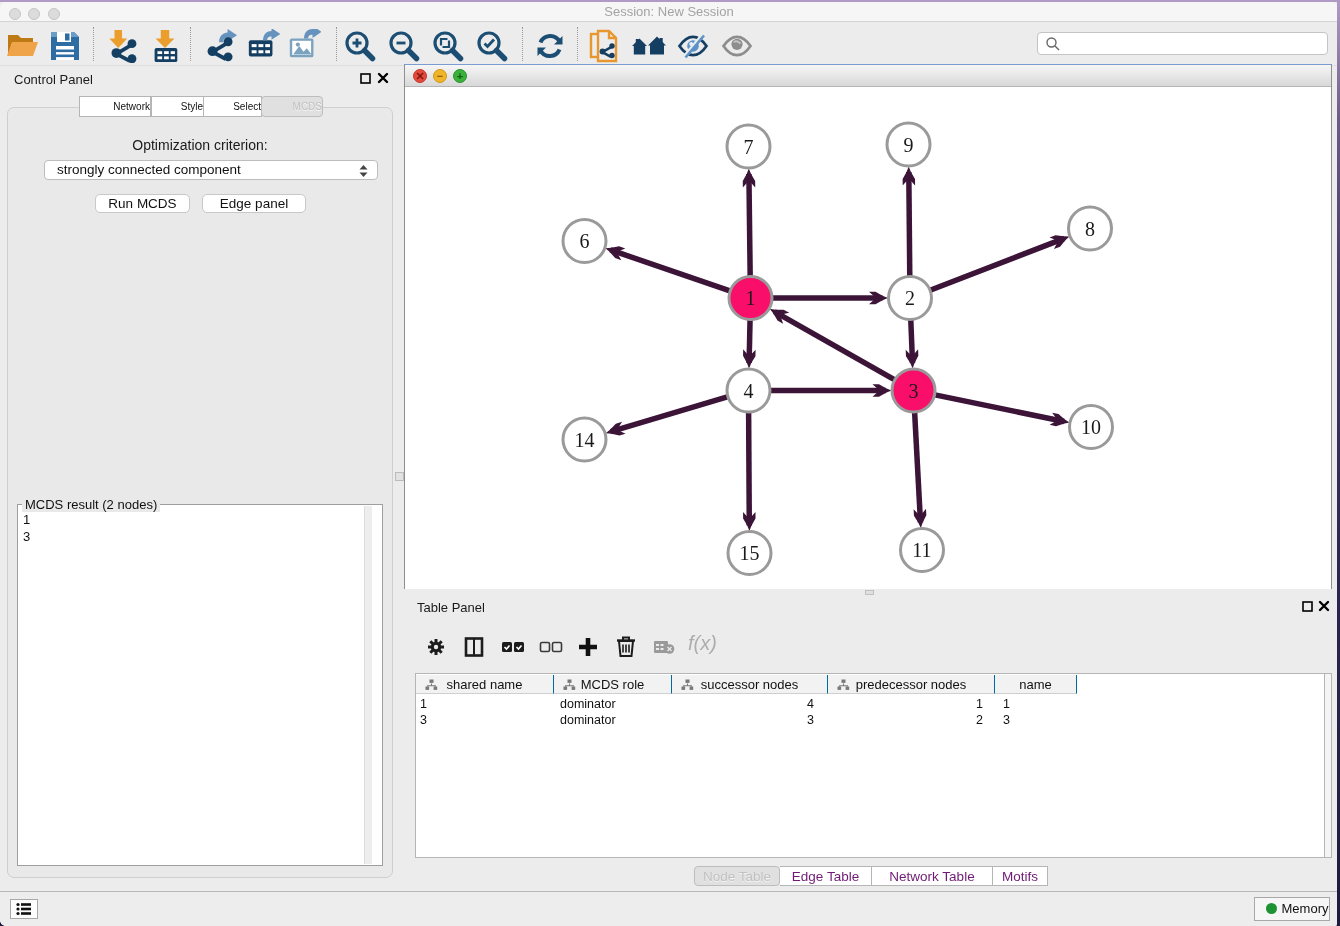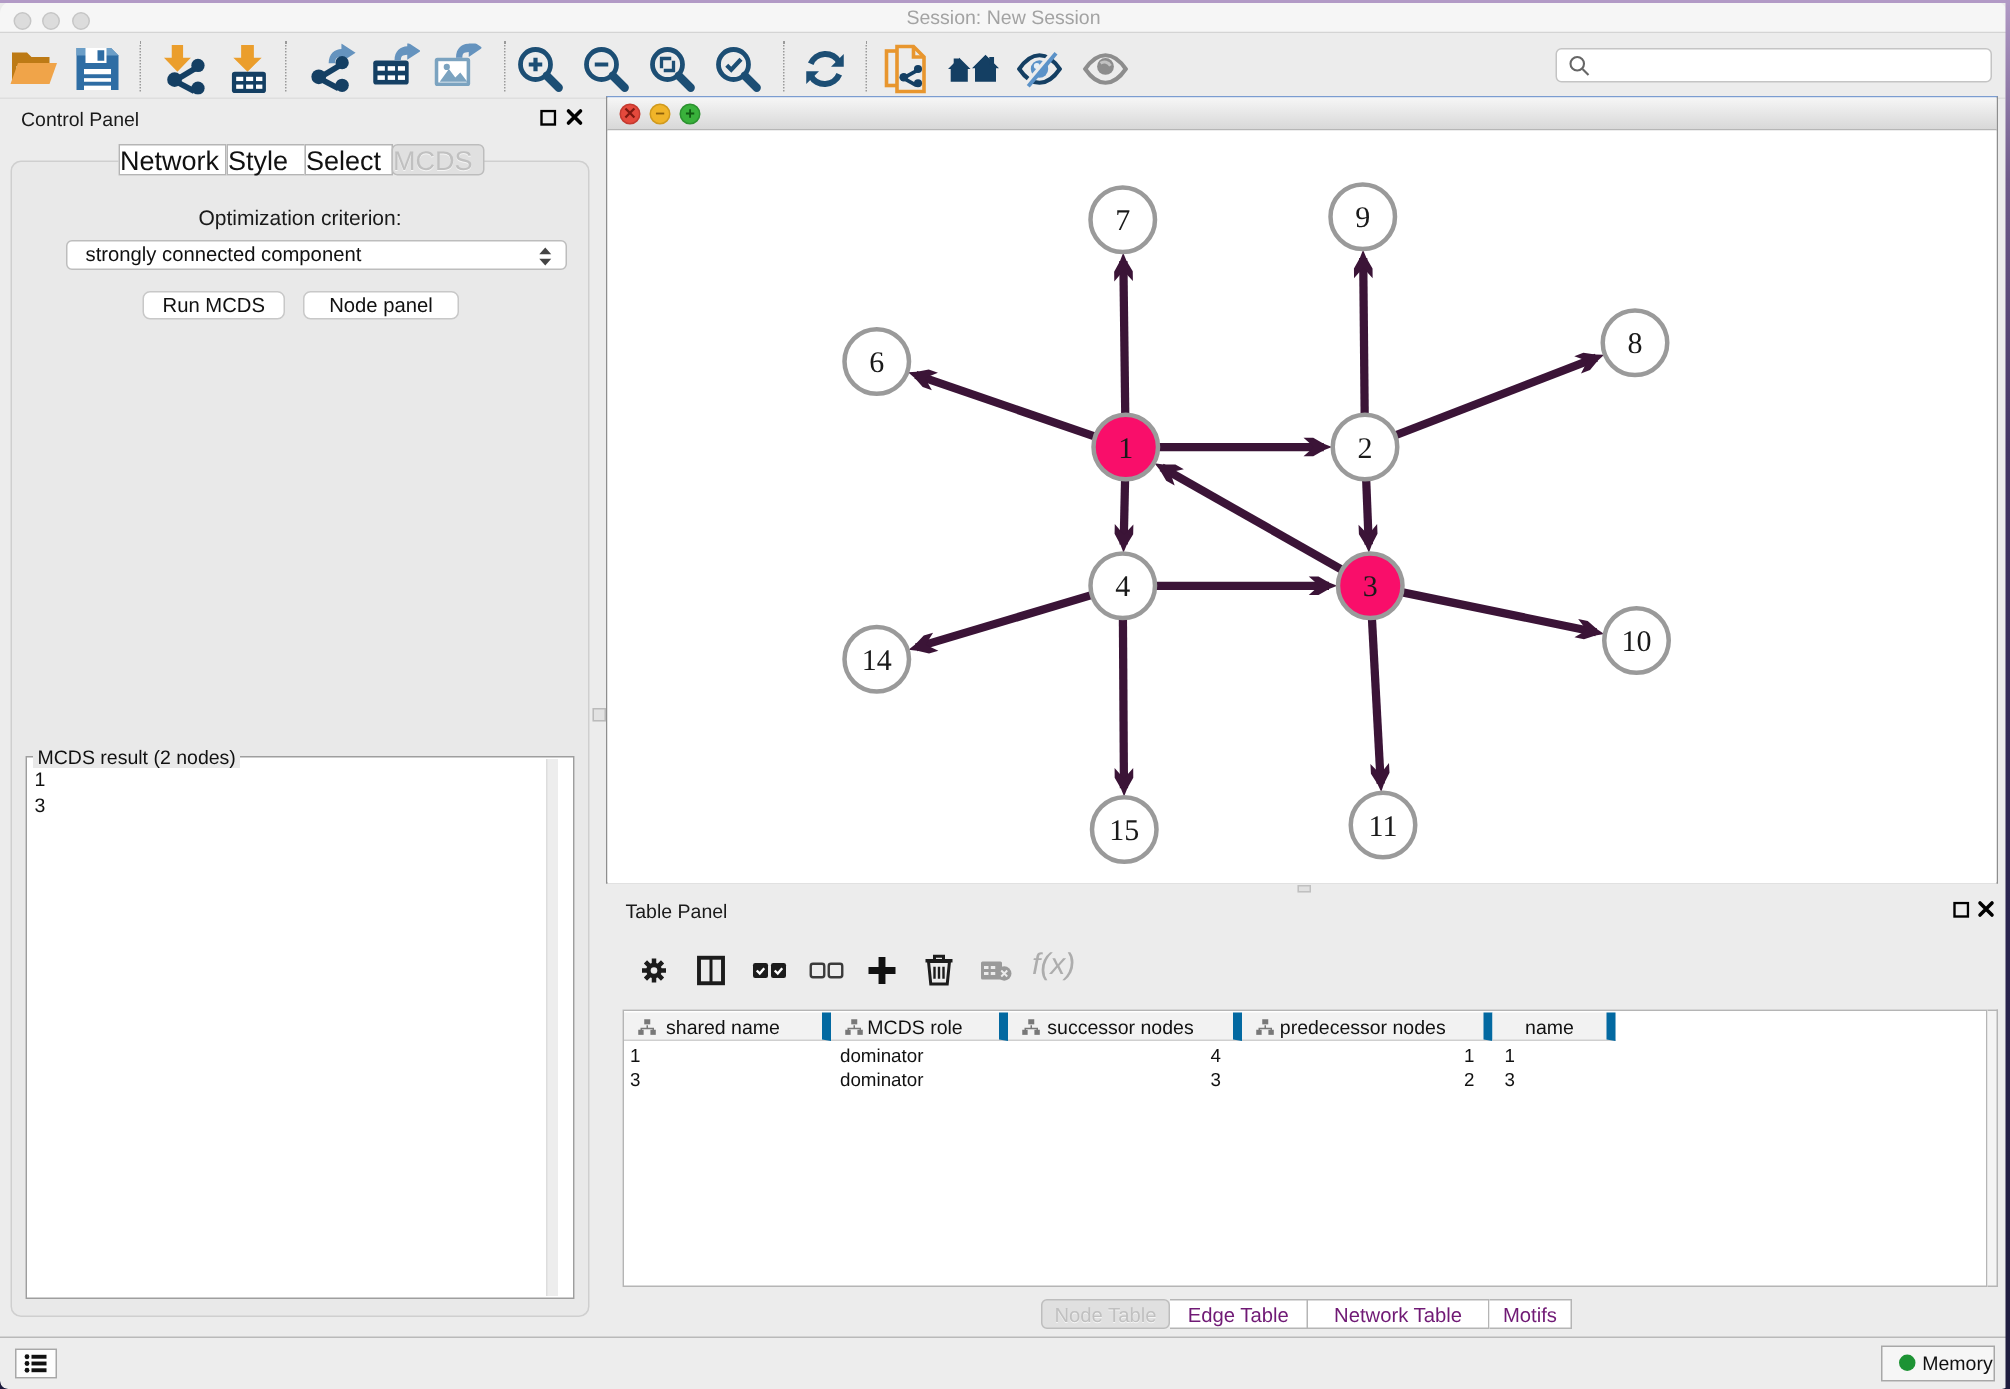--- a/index.html
+++ b/index.html
@@ -13,39 +13,39 @@
 .tl{position:absolute;top:7px;width:12px;height:12px;border-radius:50%;background:#dcdcdc;border:1px solid #c6c6c6}
 #wtitle{position:absolute;top:3px;left:0;width:100%;text-align:center;font-size:13px;color:#a3a3a3}
 
 #toolbar{left:0;top:22px;width:1337px;height:44px;background:#ececec;border-bottom:1px solid #dedede}
 .ticon{position:absolute;top:7px;width:34px;height:34px}
 .tsep{position:absolute;top:5px;height:34px;width:1px;border-left:1px dotted #9a9a9a}
 #search{position:absolute;left:1037px;top:10px;width:291px;height:23px;background:#fff;border:1px solid #c4c4c4;border-radius:4px}
 
 #cp-title{left:14px;top:72px;font-size:13px;color:#1a1a1a}
 #cp-frame{left:7px;top:107px;width:386px;height:771px;background:#e9e9e9;border:1px solid #cfcfcf;border-radius:7px}
-.tab{position:absolute;top:96px;height:21px;background:#fff;border:1px solid #b5b5b5;font-size:18px;color:#111;text-align:left;line-height:20px}
+.tab{position:absolute;top:96px;height:21px;background:#fff;border:1px solid #b5b5b5;font-size:10px;color:#111;text-align:right;line-height:20px}
 .tabsel{background:#dcdcdc;color:#b4b4b4;border-radius:4px;text-shadow:0 1px 0 #f2f2f2}
 #optlab{left:0;top:137px;width:400px;text-align:center;font-size:14px;color:#1a1a1a}
 #combo{left:44px;top:160px;width:334px;height:20px;background:#fff;border:1px solid #bdbdbd;border-radius:4px;font-size:13.5px;color:#111;line-height:18px;padding-left:12px}
 .btn{position:absolute;top:194px;height:19px;background:#fff;border:1px solid #c8c8c8;border-radius:5px;font-size:13.5px;color:#111;text-align:center;line-height:17px}
 #mcds-frame{left:17px;top:504px;width:366px;height:362px;border:1px solid #9e9e9e;background:#fff}
 #mcds-title{left:22px;top:497px;font-size:13px;color:#111;background:#e9e9e9;padding:0 3px}
 #mcds-scroll{left:364px;top:506px;width:8px;height:358px;background:#ededed;border-left:1px solid #ddd}
 #grip1{left:395px;top:472px;width:9px;height:9px;background:#e2e2e2;border:1px solid #bbb}
 
 #netwin{left:404px;top:64px;width:928px;height:525px;border:1px solid #8e8e8e;border-top:1px solid #7b9cd0;background:#fff}
 #nettitle{left:0;top:0;width:926px;height:22px;background:linear-gradient(#f6f6f6,#d8d8d8);border-bottom:1px solid #b6b6b6;position:absolute}
 .wbtn{position:absolute;top:4px;width:14px;height:14px;border-radius:50%;font-size:11px;font-weight:bold;text-align:center;line-height:13px}
 #netname{position:absolute;top:3px;left:9px;width:100%;text-align:center;font-size:13px;font-weight:bold;color:#222}
 
 #tp-title{left:417px;top:600px;font-size:13px;color:#1a1a1a}
 #tbl-box{left:415px;top:673px;width:910px;height:185px;background:#fff;border:1px solid #b5b5b5}
 #tbl-scroll{left:1325px;top:673px;width:7px;height:185px;background:#f4f4f4;border:1px solid #b5b5b5;border-left:none}
-.th{position:absolute;top:675px;height:19px;background:#f2f2f2;border-right:6px solid #0369a1;border-bottom:1px solid #cfcfcf;font-size:13px;color:#111;text-align:center;line-height:19px}
+.th{position:absolute;top:675px;height:19px;background:#f2f2f2;border-right:1px solid #0369a1;border-bottom:1px solid #cfcfcf;font-size:13px;color:#111;text-align:center;line-height:19px}
 .td{position:absolute;font-size:12.5px;color:#111}
 .btab{position:absolute;top:866px;height:20px;background:#fff;border:1px solid #b5b5b5;font-size:13.5px;color:#701a75;text-align:center;line-height:19px}
 
 #statusbar{left:0;top:891px;width:1340px;height:35px;background:#ededed;border-top:1px solid #b9b9b9}
 #listbtn{left:10px;top:899px;width:28px;height:20px;background:#fdfdfd;border:1px solid #a8a8a8}
 #membtn{left:1254px;top:897px;width:76px;white-space:nowrap;height:24px;background:#f6f6f6;border:1px solid #a8a8a8;font-size:13px;color:#111;text-align:center;line-height:22px}
 .nl{font-family:"Liberation Serif",serif;font-size:20px;fill:#1a1a1a}
 .ah{fill:#3b1437;stroke:none}
 svg text{font-family:"Liberation Sans",sans-serif}
 .btab.tabsel,.tab.tabsel{background:#e0e0e0!important;color:#c0c0c0!important;border-radius:4px;border-color:#bdbdbd!important;text-shadow:0 1px 0 #f5f5f5}
@@ -211,21 +211,21 @@
 <div class="tab" style="left:203px;width:59px">Select</div>
 <div class="tab tabsel" style="left:261px;width:62px">MCDS</div>
 <div class="abs" id="optlab">Optimization criterion:</div>
 <div class="abs" id="combo">strongly connected component
   <svg width="11" height="14" style="position:absolute;right:8px;top:3px" viewBox="0 0 11 14">
       <path d="M5.5 1L9.5 5.5H1.5z" fill="#444"></path>
       <path d="M5.5 13L1.5 8.5h8z" fill="#444"></path>
     </svg>
 </div>
 <div class="btn" style="left:95px;width:95px">Run MCDS</div>
-<div class="btn" style="left:202px;width:104px">Node panel</div>
+<div class="btn" style="left:202px;width:104px">Edge panel</div>
 <div class="abs" id="mcds-frame"></div>
 <div class="abs" id="mcds-scroll"></div>
 <div class="abs" id="mcds-title">MCDS result (2 nodes)</div>
 <div class="abs" style="left:23px;top:511px;font-size:13px;color:#111;line-height:17px">1<br>3</div>
 <div class="abs" id="grip1"></div>
 
 <div class="abs" id="netwin">
   <div id="nettitle">
     <div class="wbtn" style="left:8px;background:#e4493c;border:1px solid #c43a30;color:#7e1810">✕</div>
     <div class="wbtn" style="left:28px;background:#f0b429;border:1px solid #d09a1e;color:#8d5f0a">−</div>

